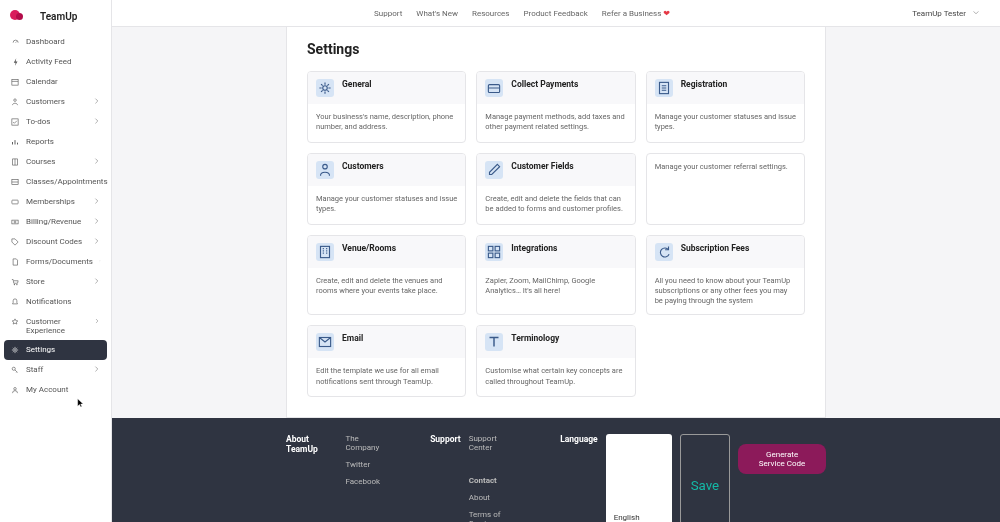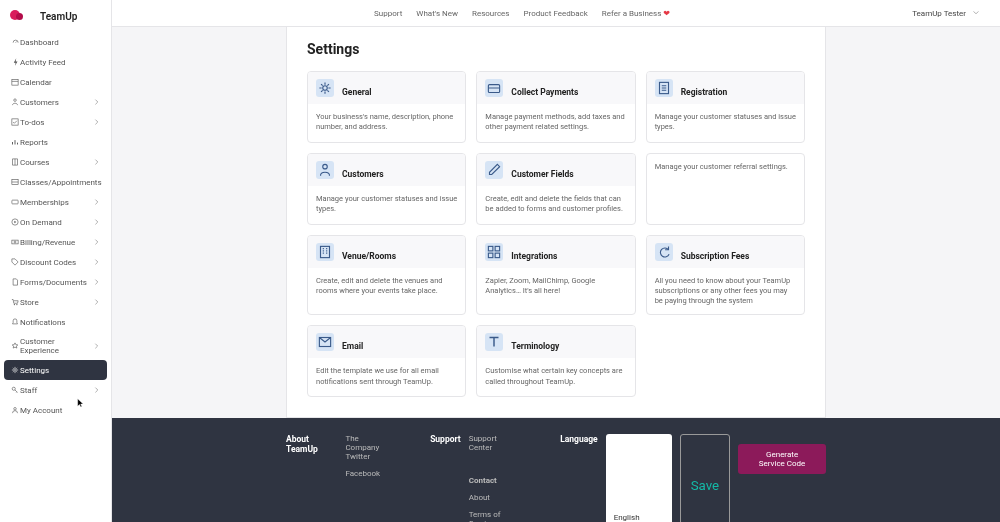--- a/index.html
+++ b/index.html
@@ -4,47 +4,47 @@
 <style>
 *{box-sizing:border-box;margin:0;padding:0;font-family:-apple-system,BlinkMacSystemFont,"Segoe UI",Roboto,Arial,sans-serif}
 body{background:#f5f5f7;color:#333;font-size:9px}
 .app{display:flex;min-height:522px;position:relative}
 .sidebar{width:112px;background:#fff;border-right:1px solid #e5e5e8;display:flex;flex-direction:column;padding:8px 0}
 .logo{display:flex;align-items:flex-end;gap:16px;padding:0 10px 10px;font-weight:600;font-size:10px;color:#222}
 .logo-mark{width:14px;height:14px;position:relative}
 .logo-mark::before{content:"";position:absolute;width:10px;height:10px;border-radius:50%;background:#d91c5c;left:0;top:2px}
 .logo-mark::after{content:"";position:absolute;width:7px;height:7px;border-radius:50%;background:#b30c4a;left:6px;top:5px}
 .nav{display:flex;flex-direction:column}
-.nav-item{display:flex;align-items:center;padding:5px 10px;font-size:8px;color:#555;cursor:pointer;position:relative}
+.nav-item{display:flex;gap:6px;padding:5px 10px;font-size:8px;color:#555;cursor:pointer;position:relative}
 .nav-item.active{background:#2f3441;color:#fff;border-radius:4px;margin:0 4px;padding:5px 6px}
 .nav-icon{width:10px;height:10px;flex-shrink:0;display:flex;align-items:center;justify-content:center}
 .nav-chevron{margin-left:auto;width:8px;height:8px;display:flex;align-items:center;justify-content:center;color:#aaa}
 .main{flex:1;display:flex;flex-direction:column}
 .topbar{background:#fff;border-bottom:1px solid #e5e5e8;display:flex;align-items:center;padding:0 20px;height:27px;font-size:8px}
 .topnav{display:flex;gap:14px;margin-left:auto;margin-right:auto;color:#666}
 .topnav span{cursor:pointer}
 .heart{color:#e63946}
 .user-menu{display:flex;align-items:center;gap:6px;color:#444;cursor:pointer}
 .content{flex:1;padding:0;display:flex;justify-content:center}
 .content-inner{width:540px;background:#fff;margin-top:0;border:1px solid #e5e5e8;border-top:none;padding:14px 20px 20px}
 .page-title{font-size:14px;font-weight:700;color:#222;margin-bottom:14px}
 .cards{display:grid;grid-template-columns:repeat(3,1fr);gap:10px}
 .card{border:1px solid #e5e5e8;border-radius:4px;overflow:hidden;cursor:pointer}
-.card-head{background:#f8f8fa;padding:7px 8px;display:flex;align-items:flex-end;gap:8px}
+.card-head{background:#f8f8fa;padding:7px 8px;display:flex;align-items:flex-start;gap:8px}
 .card-icon{width:18px;height:18px;border-radius:3px;background:#d6e4f5;display:flex;align-items:center;justify-content:center;color:#3a5a8a}
 .card-title{font-size:8.5px;font-weight:700;color:#222}
 .card-body{padding:8px;font-size:7.5px;color:#666;line-height:1.35;min-height:38px}
 .footer{background:#2f3441;color:#ccc;padding:16px 0 24px;font-size:8px;display:flex;justify-content:center}
 .footer-inner{width:540px;display:flex;gap:40px}
 .footer-col{display:flex;flex-direction:row;gap:8px}
 .footer-col h4{color:#fff;font-size:8.5px;font-weight:700;margin-bottom:2px}
 .footer-col a{color:#bbb;cursor:pointer}
 .lang-select{background:#fff;color:#333;border-radius:3px;padding:5px 8px;display:flex;align-items:flex-end;justify-content:space-between;width:66px;cursor:pointer}
 .save-btn{background:transparent;border:1px solid #999;color:#14b8a6;border-radius:3px;padding:11px 10px;cursor:pointer}
-.gen-btn{background:#8c1a5a;color:#fff;border:none;border-radius:3px;padding:6px 16px;cursor:pointer;font-size:8px}
+.gen-btn{background:#8c1a5a;color:#fff;border:none;border-radius:8px;padding:6px 16px;cursor:pointer;font-size:8px}
 .lang-row{display:flex;gap:8px}
 svg{width:100%;height:100%}
 .cursor{position:absolute;left:76px;top:398px;width:10px;height:10px;pointer-events:none;z-index:100}
 </style>
 </head>
 <body>
 
 <div class="app">
   <aside class="sidebar">
     <div class="logo">
@@ -142,34 +142,20 @@
             </svg>
           </span>
         </div>
         <div class="nav-item">
           <span class="nav-icon">
             <svg viewBox="0 0 16 16">
               <rect x="3" y="5" width="10" height="6" rx="1" fill="none" stroke="currentColor"></rect>
             </svg>
           </span>
           <span>Memberships</span>
-          <span class="nav-chevron">
-            <svg viewBox="0 0 10 10">
-              <path d="M3 2l3 3-3 3" fill="none" stroke="currentColor" stroke-width="1.2"></path>
-            </svg>
-          </span>
-        </div>
-        <div class="nav-item">
-          <span class="nav-icon">
-            <svg viewBox="0 0 16 16">
-              <circle cx="8" cy="8" r="5" fill="none" stroke="currentColor"></circle>
-              <path d="M7 6l3 2-3 2z" fill="currentColor"></path>
-            </svg>
-          </span>
-          <span>On Demand</span>
           <span class="nav-chevron">
             <svg viewBox="0 0 10 10">
               <path d="M3 2l3 3-3 3" fill="none" stroke="currentColor" stroke-width="1.2"></path>
             </svg>
           </span>
         </div>
         <div class="nav-item">
           <span class="nav-icon">
             <svg viewBox="0 0 16 16">
               <rect x="3" y="5" width="10" height="6" fill="none" stroke="currentColor"></rect>
@@ -428,21 +414,21 @@
             </div>
           </div>
       </div>
     </div>
 
     <footer class="footer">
       <div class="footer-inner">
         <div class="footer-col">
           <h4>About TeamUp</h4>
           <div id="about-links">
-              <a style="display: block; ">The Company</a>
+              <a style="display: block; margin-bottom: 8px;">The Company</a>
               <a style="display: block; margin-bottom: 8px;">Twitter</a>
               <a style="display: block; margin-bottom: 8px;">Facebook</a>
             </div>
         </div>
         <div class="footer-col">
           <h4>Support</h4>
           <div id="support-links">
               <a style="display: block; margin-bottom: 24px;">Support Center</a>
               <a style="display: block; margin-bottom: 8px; font-weight: bold;">Contact</a>
               <a style="display: block; margin-bottom: 8px;">About</a>

